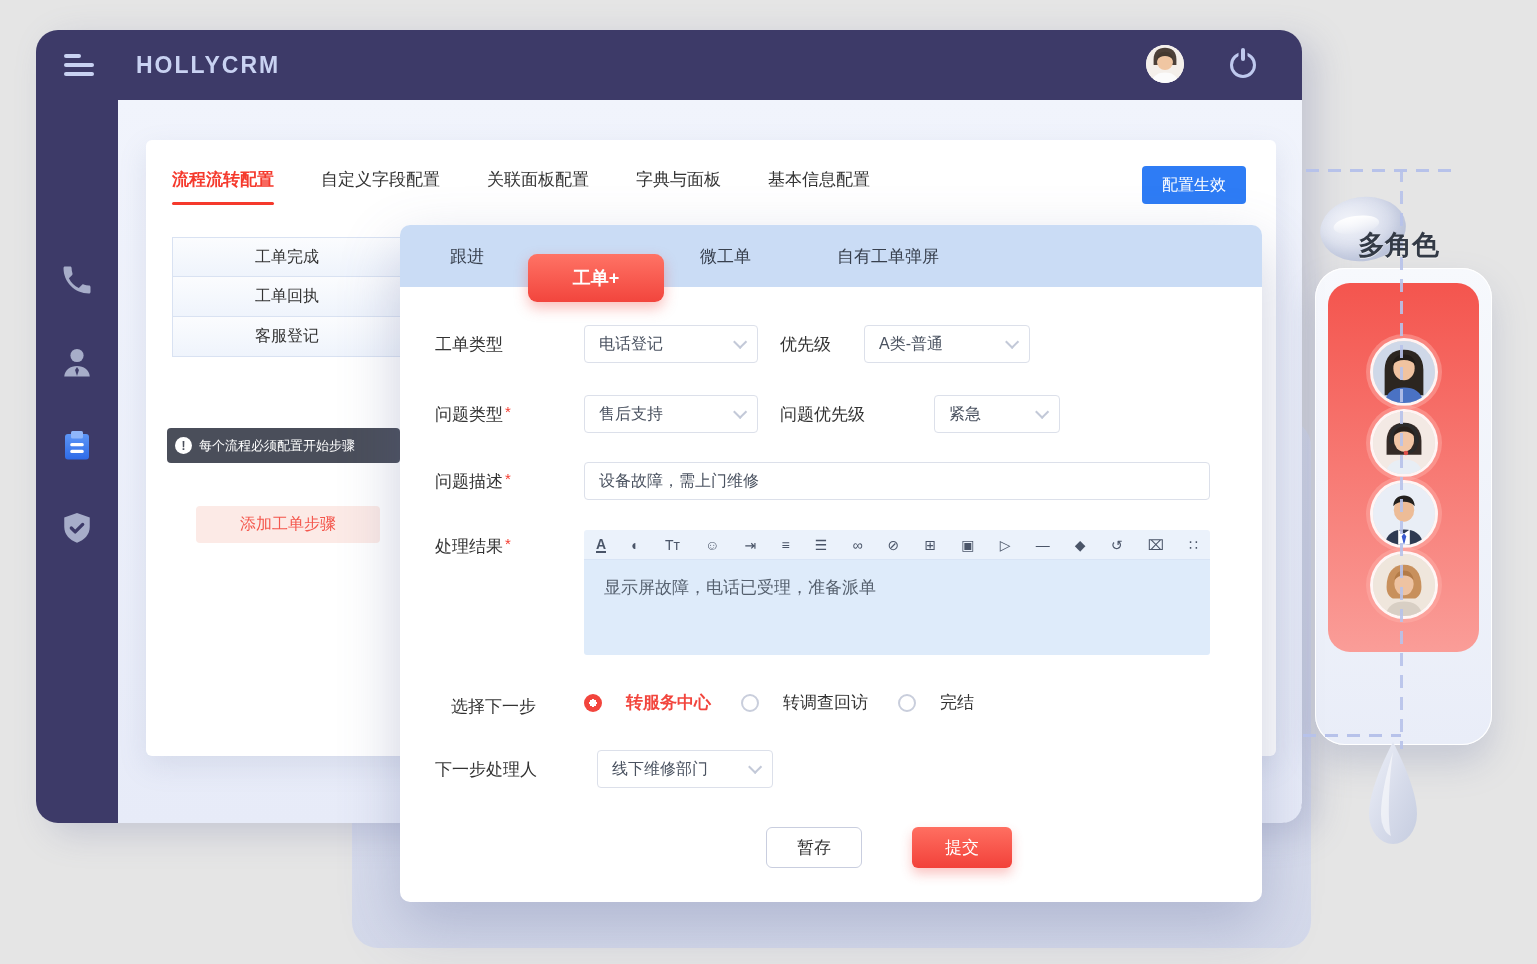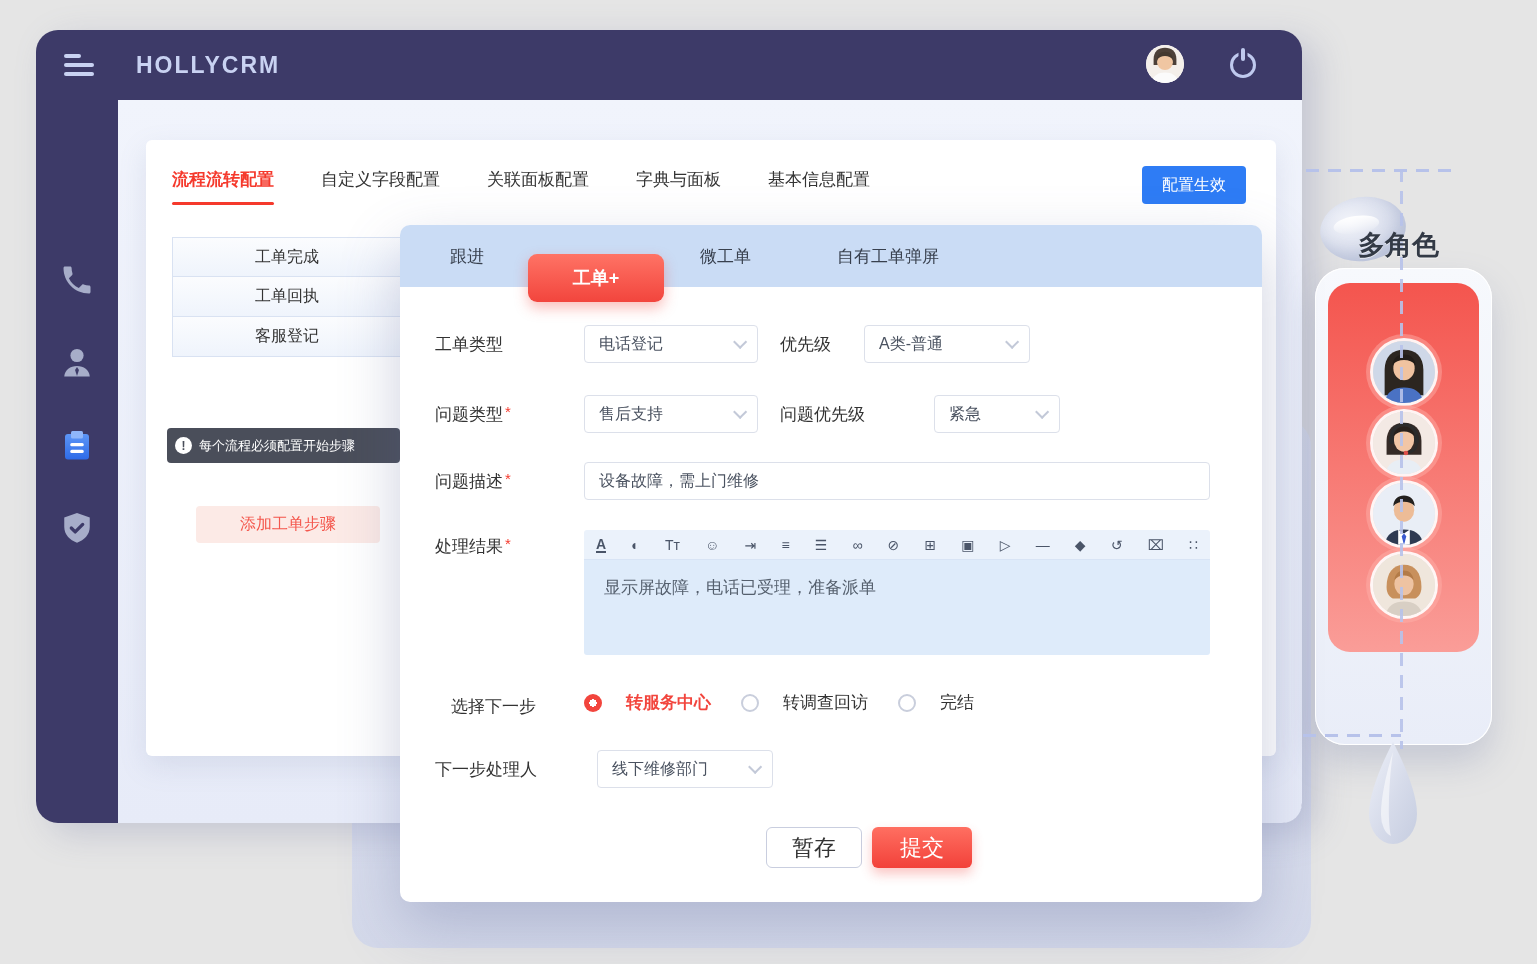--- a/index.html
+++ b/index.html
@@ -94,23 +94,23 @@
   .ed-body span { font-size:17px; color:#55606E; }
 
   .radio-group { position:absolute; left:184px; top:466px; display:flex; align-items:center; gap:30px; }
   .radio { display:flex; align-items:center; gap:24px; cursor:pointer; }
   .radio .dot { width:18px; height:18px; border-radius:50%; border:2px solid #C9CEDC; background:#fff; }
   .radio.sel .dot { border:none; background:radial-gradient(circle,#ffffff 0 28%,#F2453D 30% 100%); }
   .radio .rlabel { font-size:17px; color:#333; }
   .radio.sel .rlabel { color:#F2453D; font-weight:bold; }
 
   .btn { position:absolute; top:602px; height:41px; border-radius:6px; display:flex; align-items:center;
-    justify-content:center; font-size:22px; cursor:pointer; }
+    justify-content:center; font-size:17px; cursor:pointer; }
   .btn-save { left:366px; width:96px; background:#fff; border:1px solid #C9CEDF; color:#333; }
-  .btn-submit { left:472px; width:100px; background:linear-gradient(180deg,#FF6F61 0%,#F2413A 100%);
+  .btn-submit { left:512px; width:100px; background:linear-gradient(180deg,#FF6F61 0%,#F2413A 100%);
     color:#fff; box-shadow:0 6px 12px rgba(242,65,58,.3); }
 
   
   .phone { position:absolute; left:1315px; top:268px; width:177px; height:477px; border-radius:30px;
     background:linear-gradient(180deg,#F7F9FD 0%,#E9EDF8 100%); z-index:4;
     box-shadow:0 18px 34px rgba(120,130,170,.28), inset 0 0 0 1px #fff; }
   .red-panel { position:absolute; left:13px; top:15px; right:13px; bottom:93px; border-radius:22px;
     background:linear-gradient(180deg,#F4554E 0%,#FA9D98 100%); }
   .role-avatar { position:absolute; left:50%; transform:translateX(-50%); width:62px; height:62px;
     border-radius:50%; overflow:hidden; background:#E8E2DA;

